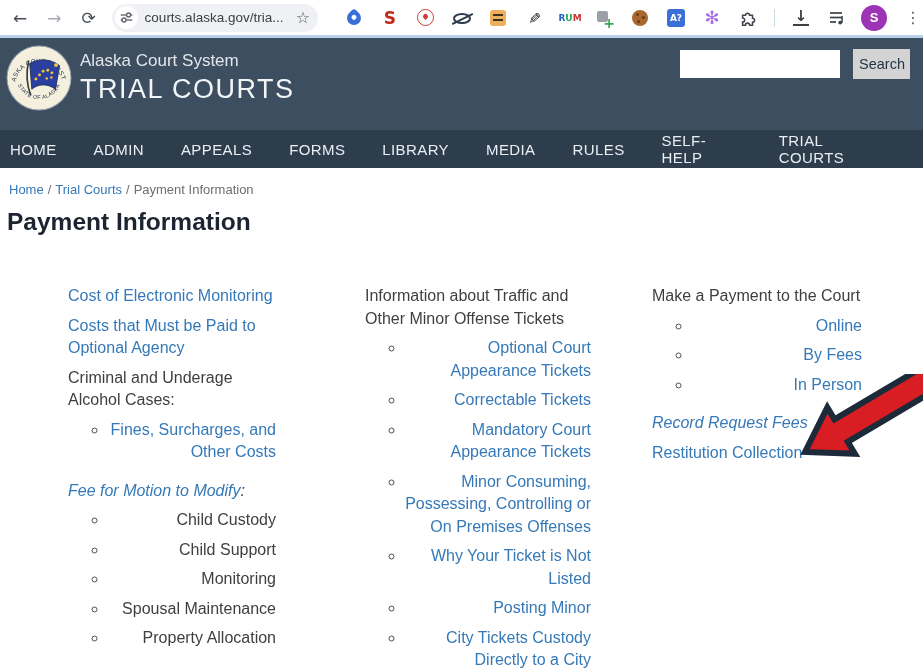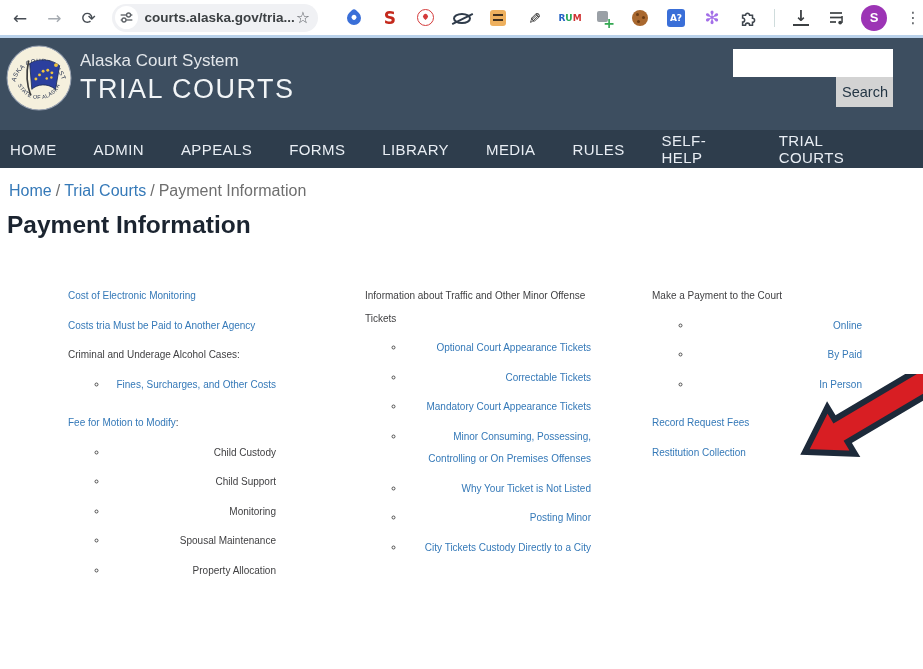--- a/index.html
+++ b/index.html
@@ -13,21 +13,21 @@
   .browser-bar {
     height:35px; background:#ffffff; display:flex; align-items:center;
     padding-left:10px;
   }
   .nav-btn { font-size:17px; color:#474d54; width:24px; text-align:center; cursor:pointer;
     font-family:"DejaVu Sans",sans-serif; }
   .nav-btn + .nav-btn { margin-left:14px; }
   .nav-btn.disabled { color:#a6abb1; }
   .url-pill {
     margin-left:13px; width:243px; height:28px; border-radius:14px; background:#f0f1f4;
-    display:flex; align-items:center; padding:0 8px 0 3px;font-weight:bold;
+    display:flex; align-items:center; padding:0 8px 0 3px;
   }
   .tune-chip { width:23px; height:23px; border-radius:50%; background:#fff;
     display:flex; align-items:center; justify-content:center; flex:none; }
   .url-text { flex:1; font-size:13.5px; color:#3c4043; margin-left:7px; white-space:nowrap; overflow:hidden; }
   .star { font-size:16px; color:#5f6368; font-family:"DejaVu Sans",sans-serif; }
   .ext-row { display:flex; align-items:center; margin-left:10px; }
   .ext { width:20px; height:20px; margin-left:16px; display:flex; align-items:center;
     justify-content:center; position:relative; flex:none; font-family:"DejaVu Sans",sans-serif; }
   .ic-tag { width:14px; height:14px; background:#3a6fd8; border-radius:3px 50% 50% 50%;
     transform:rotate(45deg); position:relative; }
@@ -65,46 +65,46 @@
   .avatar { width:26px; height:26px; border-radius:50%; background:#9c34b5; color:#fff;
     display:flex; align-items:center; justify-content:center; font-size:13px; font-weight:bold;
     margin-left:14px; flex:none; }
   
   .accent-strip { height:3px; background:#b9d1ea; }
   .site-header { height:92px; background:#3d4e60; position:relative; }
   .seal { position:absolute; left:6px; top:7px; width:66px; height:66px; }
   .site-titles { position:absolute; left:80px; top:13px; }
   .site-name { font-size:17px; color:#e2e6ea; }
   .site-section { font-size:27px; color:#f2f5f7; letter-spacing:1.5px; margin-top:3px; }
-  .search-area { position:absolute; right:30px; top:11px; display:flex; align-items:flex-end;flex-direction:column; }
+  .search-area { position:absolute; right:13px; top:11px; display:flex; align-items:center; }
   .search-input { width:160px; height:28px; border:none; background:#fff; outline:none;
     font-size:14px; padding:0 6px; }
   .search-btn { margin-left:13px; width:57px; height:30px; background:#d3d3d3; border:none;
     color:#243645; font-size:14.5px; font-family:inherit; cursor:pointer; }
   
   .main-nav { height:38px; background:#2e3d4c; display:flex; align-items:center; padding-left:10px; }
   .main-nav a { color:#e9eef4; font-size:15px; letter-spacing:0.4px; text-decoration:none;
     margin-right:37px; cursor:pointer; }
   
   .content { position:relative; height:501px; background:#fff; }
-  .breadcrumb { padding:14px 0 0 9px; font-size:16px; color:#6e6e6e; }
+  .breadcrumb { padding:14px 0 0 9px; font-size:13px; color:#6e6e6e; }
   .breadcrumb a { color:#3579b8; text-decoration:none; cursor:pointer; }
   .breadcrumb .sep { margin:0 4px; }
   .page-title { margin:11px 0 0 7px; font-size:24.5px; font-weight:bold; color:#1b2430; }
   .cols { position:absolute; left:0; top:117px; width:100%; }
-  .col { position:absolute; top:0; font-size:10px; color:#3f3f41; }
+  .col { position:absolute; top:0; font-size:16px; color:#3f3f41; }
   .col1 { left:68px; width:208px; }
   .col2 { left:365px; width:226px; }
   .col3 { left:652px; width:210px; }
   .col p { margin:0 0 7px 0; line-height:22.5px; }
   .col a { color:#3579b8; text-decoration:none; cursor:pointer; }
   .col ul { margin:0 0 7px 0; padding-left:40px; list-style-type:circle;text-align:right; }
   .col li { margin-bottom:7px; line-height:22.5px; }
   .col li::marker { color:#4f4f4f; }
-  .gap-top { margin-top:16px !important; }
+  .gap-top { margin-top:16px !important;font-style:italic; }
   
   .arrow-svg { position:absolute; left:795px; top:206px; width:128px; height:85px; }
 </style>
 </head>
 <body>
 
 <div class="browser-bar">
   <span class="nav-btn">←</span>
   <span class="nav-btn disabled">→</span>
   <span class="nav-btn">⟳</span>
@@ -226,21 +226,21 @@
 <div class="content">
   <div class="breadcrumb">
     <a>Home</a><span class="sep">/</span><a>Trial Courts</a><span class="sep">/</span><span>Payment Information</span>
   </div>
   <div class="page-title">Payment Information</div>
 
   <div class="cols">
 
     <div class="col col1">
       <p><a>Cost of Electronic Monitoring</a></p>
-      <p><a>Costs tria Must be Paid to Another Agency</a></p>
+      <p><a>Costs that Must be Paid to Optional Agency</a></p>
       <p>Criminal and Underage Alcohol Cases:</p>
       <ul>
         <li><a>Fines, Surcharges, and Other Costs</a></li>
       </ul>
       <p class="gap-top"><a>Fee for Motion to Modify</a><span>:</span></p>
       <ul>
         <li>Child Custody</li>
         <li>Child Support</li>
         <li>Monitoring</li>
         <li>Spousal Maintenance</li>
@@ -258,21 +258,21 @@
         <li><a>Why Your Ticket is Not Listed</a></li>
         <li><a>Posting Minor</a></li>
         <li><a>City Tickets Custody Directly to a City</a></li>
       </ul>
     </div>
 
     <div class="col col3">
       <p>Make a Payment to the Court</p>
       <ul>
         <li><a>Online</a></li>
-        <li><a>By Paid</a></li>
+        <li><a>By Fees</a></li>
         <li><a>In Person</a></li>
       </ul>
       <p class="gap-top"><a>Record Request Fees</a></p>
       <p><a>Restitution Collection</a></p>
     </div>
   </div>
 
   <svg class="arrow-svg" viewBox="0 0 128 85">
     <polygon points="10,78 32.3,33.4 39.5,45.4 141,-14.8 154.2,7.6 52.7,67.8 59.9,79.8" fill="#d81e23" stroke="#1d2a3a" stroke-width="6" stroke-linejoin="miter"></polygon>
   </svg>

